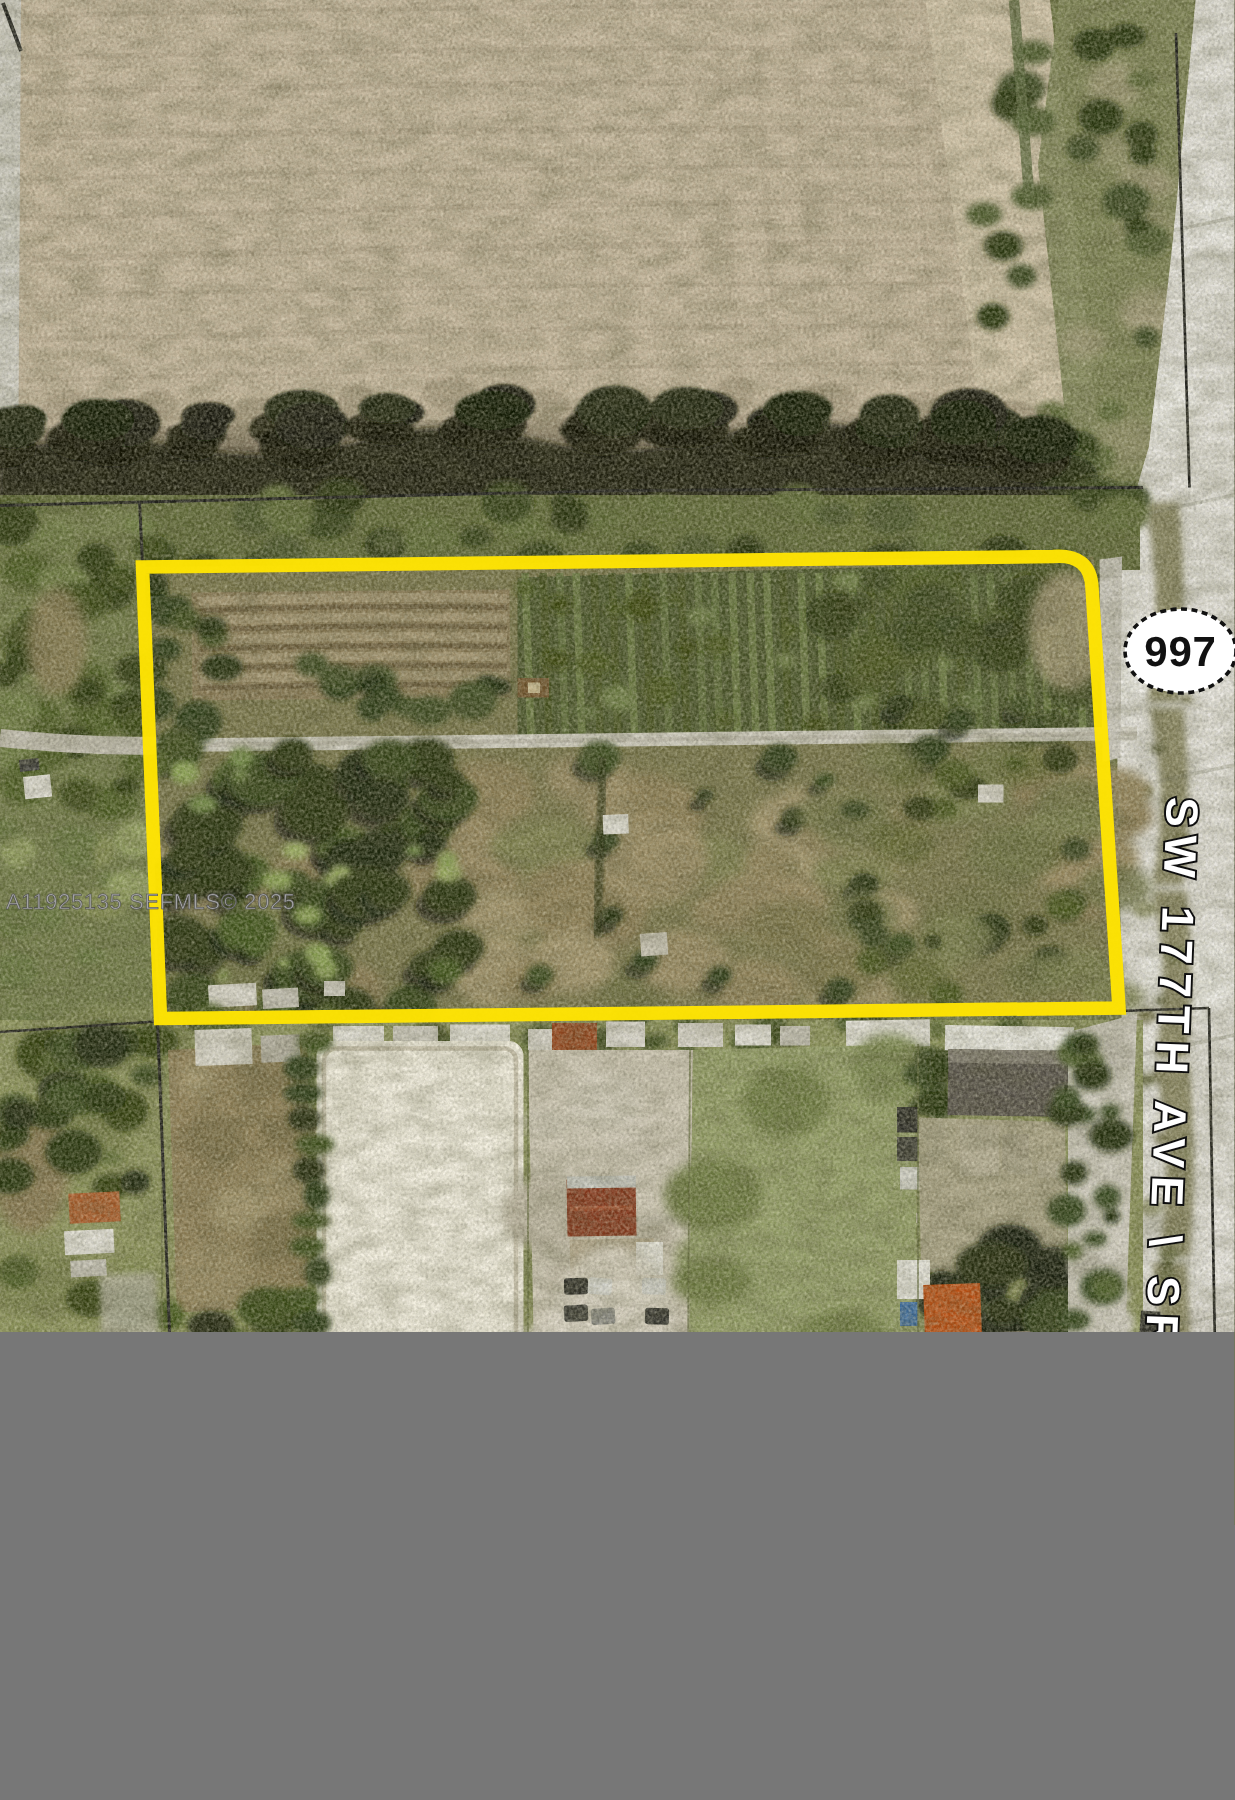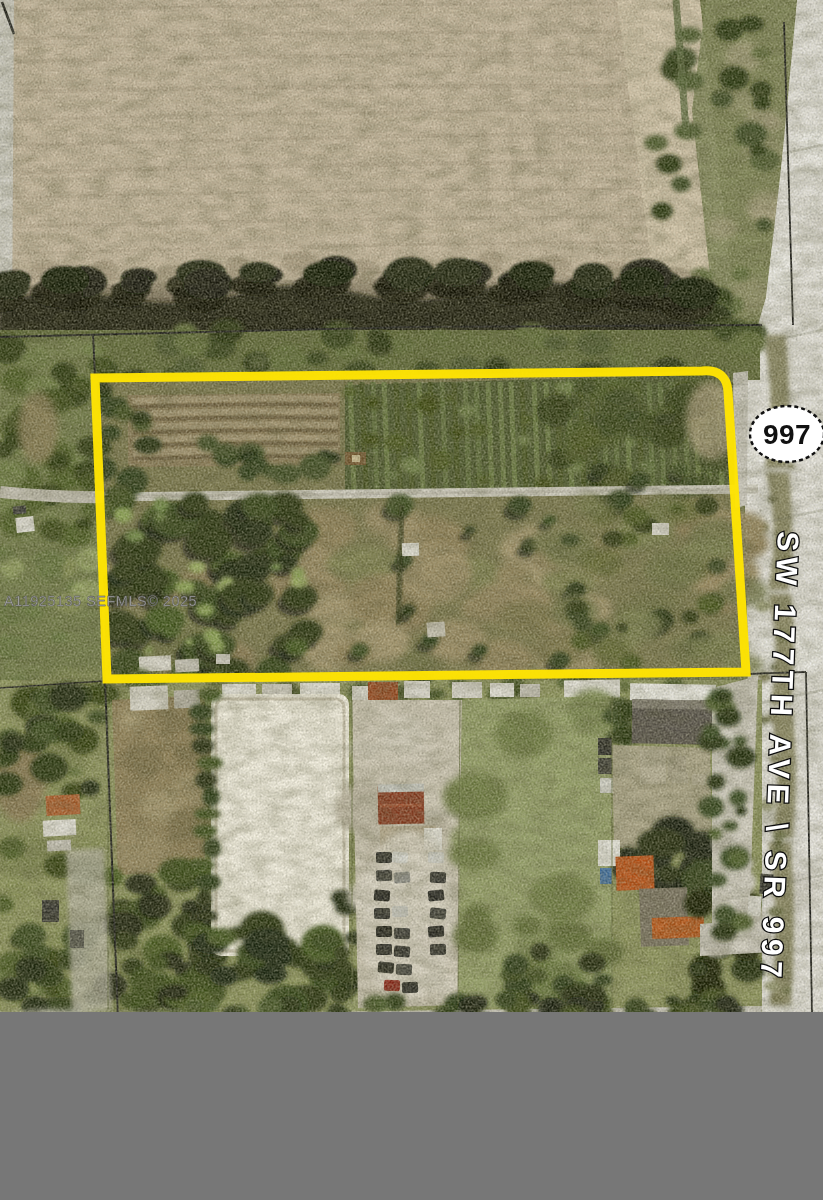--- a/index.html
+++ b/index.html
@@ -1,15 +1,15 @@
 <!DOCTYPE html>
 <html><head><meta charset="utf-8">
 <style>
 html,body{margin:0;padding:0;background:#777;}
-#page{width:823px;height:1012px;position:relative;overflow:hidden;font-family:"Liberation Sans",sans-serif;}
+#page{width:823px;height:888px;position:relative;overflow:hidden;font-family:"Liberation Sans",sans-serif;}
 </style></head><body>
 
 <div id="page">
 <svg width="823" height="1200" viewBox="0 0 823 1200">
 <defs>
 <filter id="b2" x="-40%" y="-40%" width="180%" height="180%">
           <feGaussianBlur stdDeviation="2"></feGaussianBlur>
         </filter>
 <filter id="b3" x="-40%" y="-40%" width="180%" height="180%">
           <feGaussianBlur stdDeviation="3.5"></feGaussianBlur>

